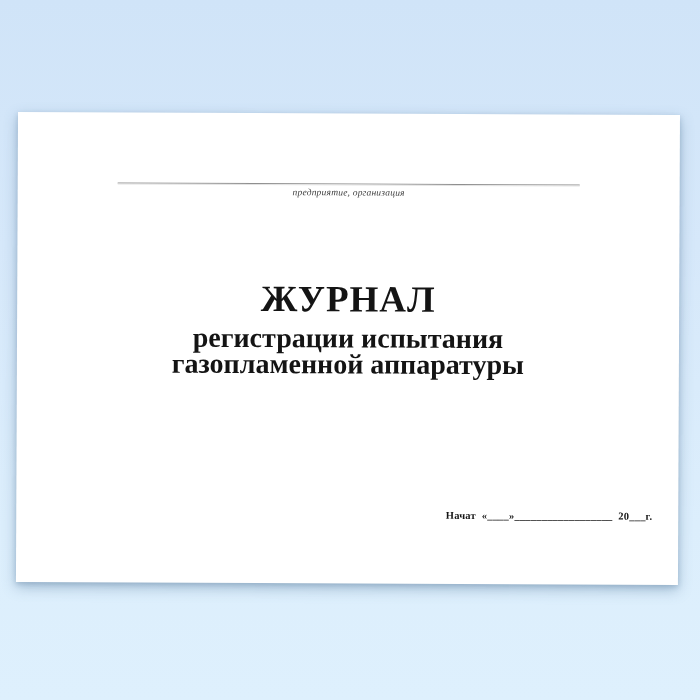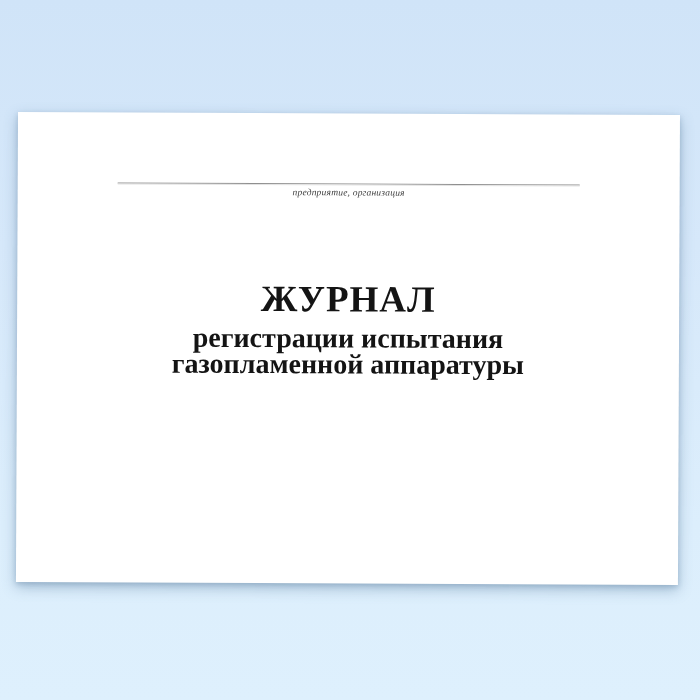--- a/index.html
+++ b/index.html
@@ -117,16 +117,21 @@
 
     <div class="title-block">
       <h1 class="title-main">ЖУРНАЛ</h1>
       <p class="title-sub">
         <span class="sub-line">регистрации испытания</span>
         <span class="sub-line">газопламенной аппаратуры</span>
       </p>
     </div>
 
     <div class="dates-block">
+      <div class="date-row">
+        <span class="date-label">Начат</span>
+        <span class="day-part">«____»</span><span>__________________</span>
+        <span class="year-part">20___г.</span>
+      </div>
     </div>
 
   </div>
 </div>
 
 </body></html>

